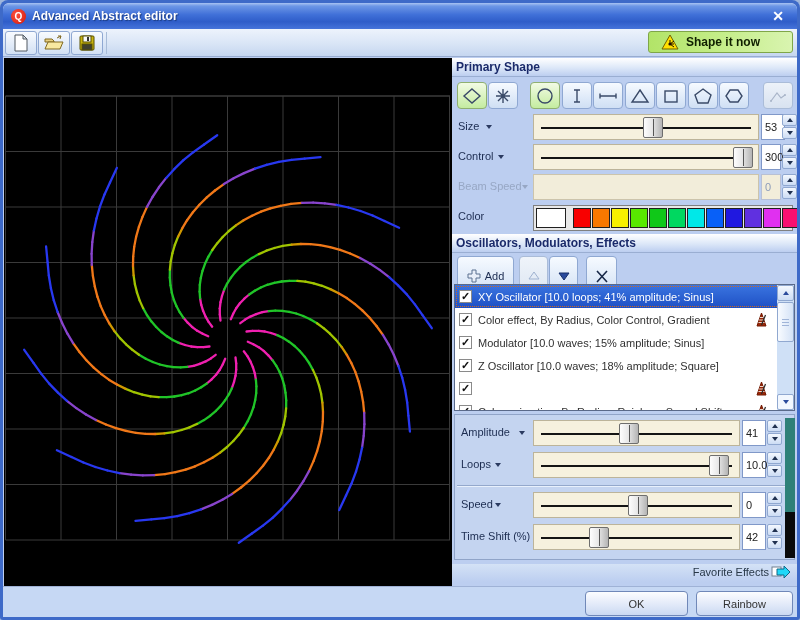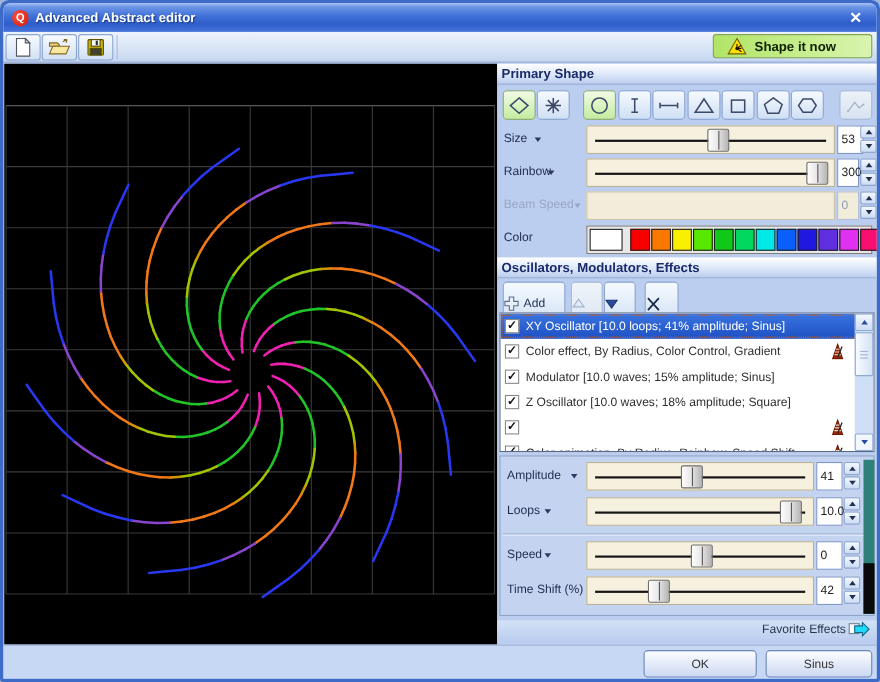--- a/index.html
+++ b/index.html
@@ -62,21 +62,21 @@
   .spinbtn.up { top:0; } .spinbtn.dn { top:13px; }
   .tri-up { width:0; height:0; border-left:3px solid transparent; border-right:3px solid transparent; border-bottom:4px solid #203050; }
   .tri-dn { width:0; height:0; border-left:3px solid transparent; border-right:3px solid transparent; border-top:4px solid #203050; }
 
   .palette { position:absolute; left:81px; top:2px; height:26px; width:260px; background:#E8E8E8;
     border:1px solid #808080; display:flex; align-items:center; padding:2px; }
   .swatch { height:20px; border:1px solid #202020; margin-right:1px; flex:0 0 auto; }
 
   
   .obtn { position:absolute; height:40px; border:1px solid #8FA8D2; border-radius:4px;
-    background:linear-gradient(180deg,#F6FAFF,#CFDFF4); display:flex; align-items:center; justify-content:flex-start;
+    background:linear-gradient(180deg,#F6FAFF,#CFDFF4); display:flex; align-items:center; justify-content:center;
     font-size:11px; color:#1C2C50; }
   .obtn.dis { background:linear-gradient(180deg,#EFF4FA,#DDE6F2); border-color:#AABCD8; }
 
   
   .elist { position:absolute; left:2px; top:226px; width:341px; height:127px; background:#fff;
     border:1px solid #5A6A8A; overflow:hidden; }
   .erow { position:relative; height:23px; display:flex; align-items:center; padding-left:4px; font-size:11px; color:#303030; }
   .erow.sel { background:linear-gradient(180deg,#3A74E0,#1E50C4); color:#fff; outline:1px dotted #D06820; outline-offset:-2px; }
   .chk { width:13px; height:13px; background:#fff; border:1px solid #8A8A8A; margin-right:6px; flex:0 0 auto;
     font-size:11px; line-height:11px; text-align:center; color:#101010; font-weight:bold; }
@@ -627,21 +627,21 @@
     <div class="spincol" style="left:330px">
       <div class="spinbtn up">
                 <div class="tri-up"></div>
               </div>
       <div class="spinbtn dn">
                 <div class="tri-dn"></div>
               </div>
     </div>
           </div>
           <div class="srow" style="top:85px">
-    <span class="slabel ">Rainbow</span>
+    <span class="slabel ">Control</span>
             <span class="caret " style="position:absolute;left:auto;top:12px;margin-left:0;left:46px"></span>
     <div class="track " style="left:81px;width:226px">
       <div class="tline"></div>
               <div class="thumb" style="left:199px"></div>
     </div>
     <div class="valbox " style="left:309px;width:20px">300</div>
     <div class="spincol" style="left:330px">
       <div class="spinbtn up">
                 <div class="tri-up"></div>
               </div>
@@ -844,17 +844,17 @@
           <svg width="20" height="15">
             <rect x="1" y="2" width="9" height="9" fill="#FFFFFF" stroke="#708090"></rect>
             <polygon points="6,4 13,4 13,1 19,7 13,13 13,10 6,10" fill="#20D8F8" stroke="#106888"></polygon>
           </svg>
         </span>
       </div>
     </div>
 
     <div class="bottombar">
       <div class="dlg-btn" style="left:582px;width:103px">OK</div>
-      <div class="dlg-btn" style="left:693px;width:97px">Sinus</div>
+      <div class="dlg-btn" style="left:693px;width:97px">Rainbow</div>
     </div>
 
   </div>
 </div>
 
 </body></html>

